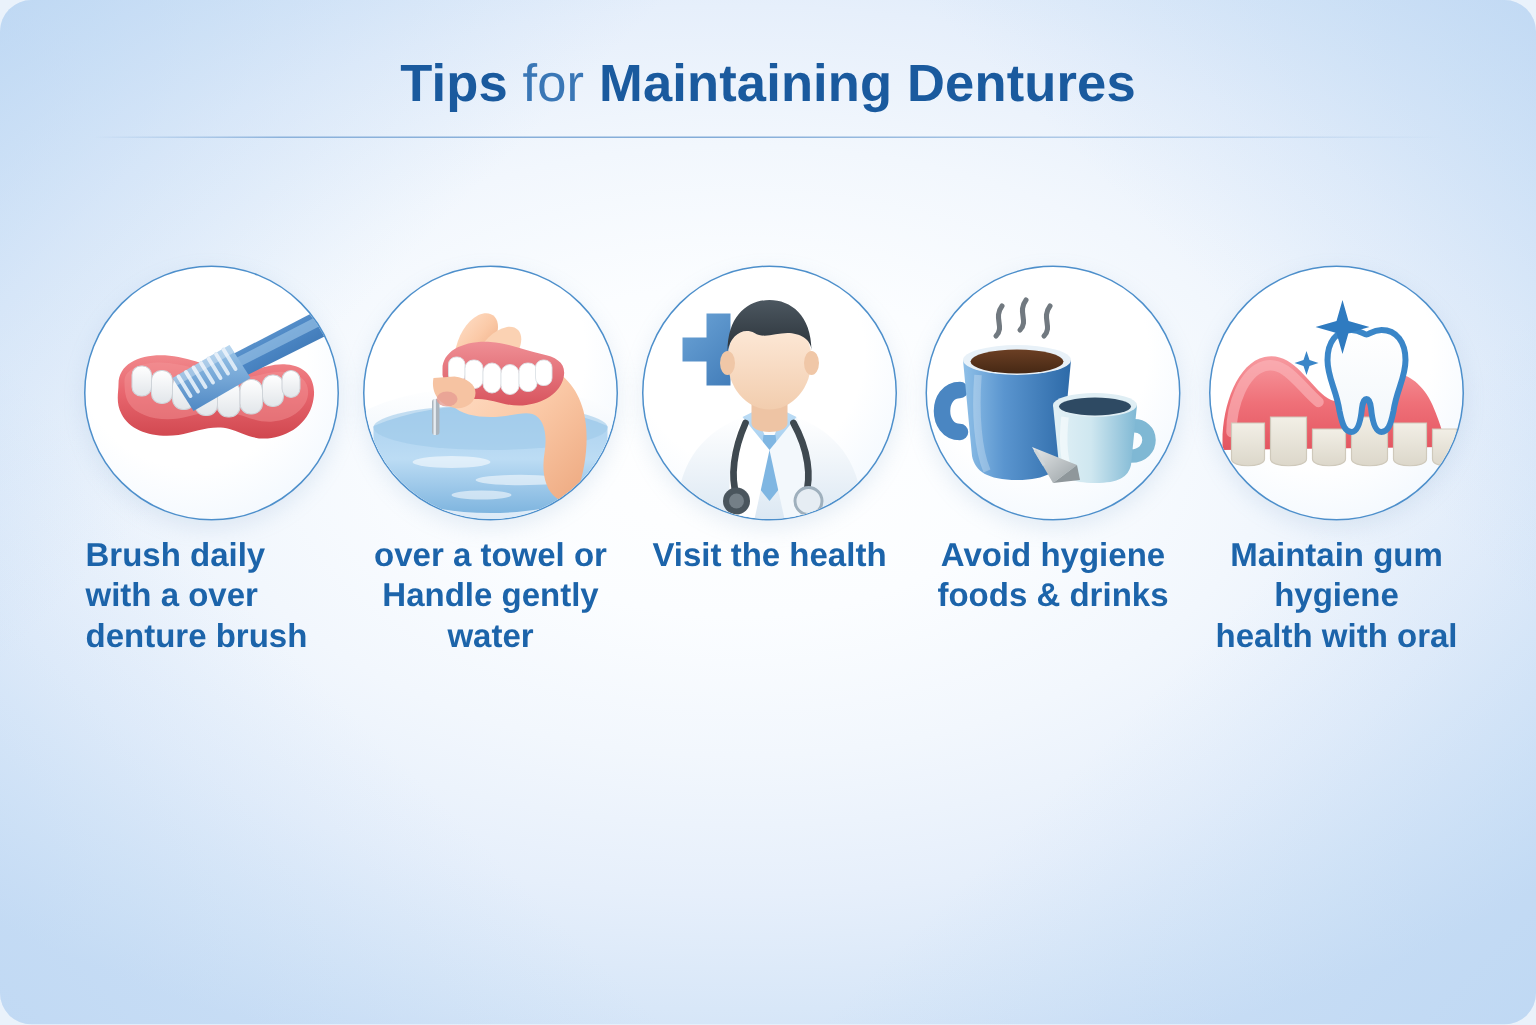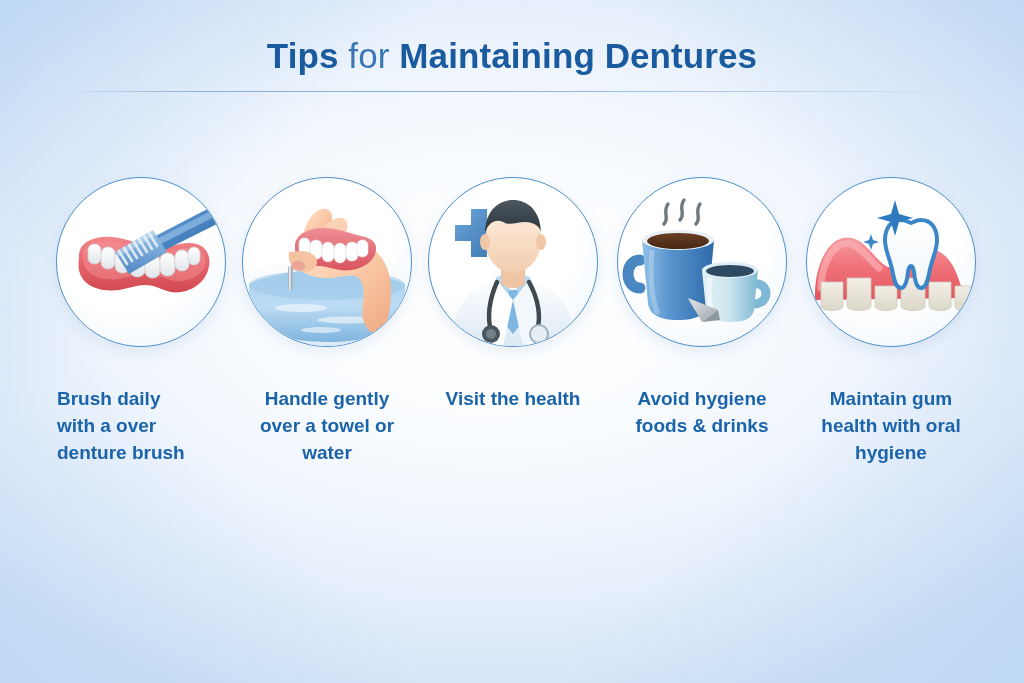--- a/index.html
+++ b/index.html
@@ -20,20 +20,21 @@
     height: 683px;
     overflow: hidden;
     background:
       radial-gradient(ellipse 72% 62% at 48% 44%,
         #ffffff 0%,
         #fbfdff 26%,
         #f2f7fd 48%,
         #e6effb 70%,
         #d8e7f8 88%,
         #cfe1f6 100%);
+    border-radius: 21px;
   }
   #poster::after {
     content: "";
     position: absolute;
     inset: 0;
     pointer-events: none;
     background:
       linear-gradient(135deg, rgba(176,208,241,0.55) 0%, rgba(176,208,241,0.0) 26%),
       linear-gradient(225deg, rgba(176,208,241,0.42) 0%, rgba(176,208,241,0.0) 24%),
       linear-gradient(45deg,  rgba(176,208,241,0.45) 0%, rgba(176,208,241,0.0) 26%),
@@ -96,22 +97,22 @@
     border-radius: 50%;
     border: 1.4px solid #4d8fcb;
     background:
       radial-gradient(circle at 42% 34%, #ffffff 0%, #ffffff 52%, #f4f9fe 78%, #e7f0fb 100%);
     box-shadow: 0 5px 14px rgba(120,160,200,0.18);
     overflow: hidden;
   }
   .circle svg { display: block; width: 168px; height: 168px; }
 
   .caption {
-    margin-top: 38px;
-    font-size: 19px;
+    margin-top: 9px;
+    font-size: 22px;
     line-height: 27px;
     font-weight: bold;
     color: #1c64aa;
     text-align: center;
     padding: 0 4px;
   }
   .caption.left { text-align: left; padding-left: 9px; }
 </style>
 </head>
 <body>
@@ -252,22 +253,22 @@
             <rect x="91" y="65" width="12" height="20" rx="6"></rect>
             <rect x="103" y="64" width="12" height="19" rx="5.5"></rect>
             <rect x="114" y="62" width="11" height="17" rx="5"></rect>
           </g>
 
           <path d="M46 74 C44 84 50 92 60 94 C68 95 74 90 74 84 C74 78 68 74 60 73 Z" fill="#f6c3a2"></path>
           <ellipse cx="55" cy="88" rx="7" ry="5" fill="#e79e94" opacity="0.8"></ellipse>
         </svg>
       </div>
       <div class="caption">
+        <div>over a towel or</div>
         <div>Handle gently</div>
-        <div>over a towel or</div>
         <div>water</div>
       </div>
     </div>
 
     <div class="card" style="left:513px;">
       <div class="circle">
         <svg viewBox="0 0 168 168">
           <defs>
             <linearGradient id="coat3" x1="0" y1="0" x2="0" y2="1">
               <stop offset="0" stop-color="#ffffff"></stop>
@@ -415,19 +416,19 @@
                    C98 110 100 104 101 94 C102 86 106 86 107 94 C108 104 110 110 114 110
                    C118 110 120 106 122 96 C124 82 130 74 130 62 C130 50 124 42 114 42
                    C108 42 106 45 104 45 C102 45 100 42 94 42 Z" fill="url(#bigtooth5)" stroke="#3a86c8" stroke-width="4" stroke-linejoin="round"></path>
 
           <path d="M88 22 L92 36 L106 40 L92 44 L88 58 L84 44 L70 40 L84 36 Z" fill="#2f7bc0"></path>
           <path d="M64 56 L66 62 L72 64 L66 66 L64 72 L62 66 L56 64 L62 62 Z" fill="#3a86c8"></path>
         </svg>
       </div>
       <div class="caption">
         <div>Maintain gum</div>
+        <div>hygiene</div>
         <div>health with oral</div>
-        <div>hygiene</div>
       </div>
     </div>
 
   </div>
 </div>
 
 </body></html>

